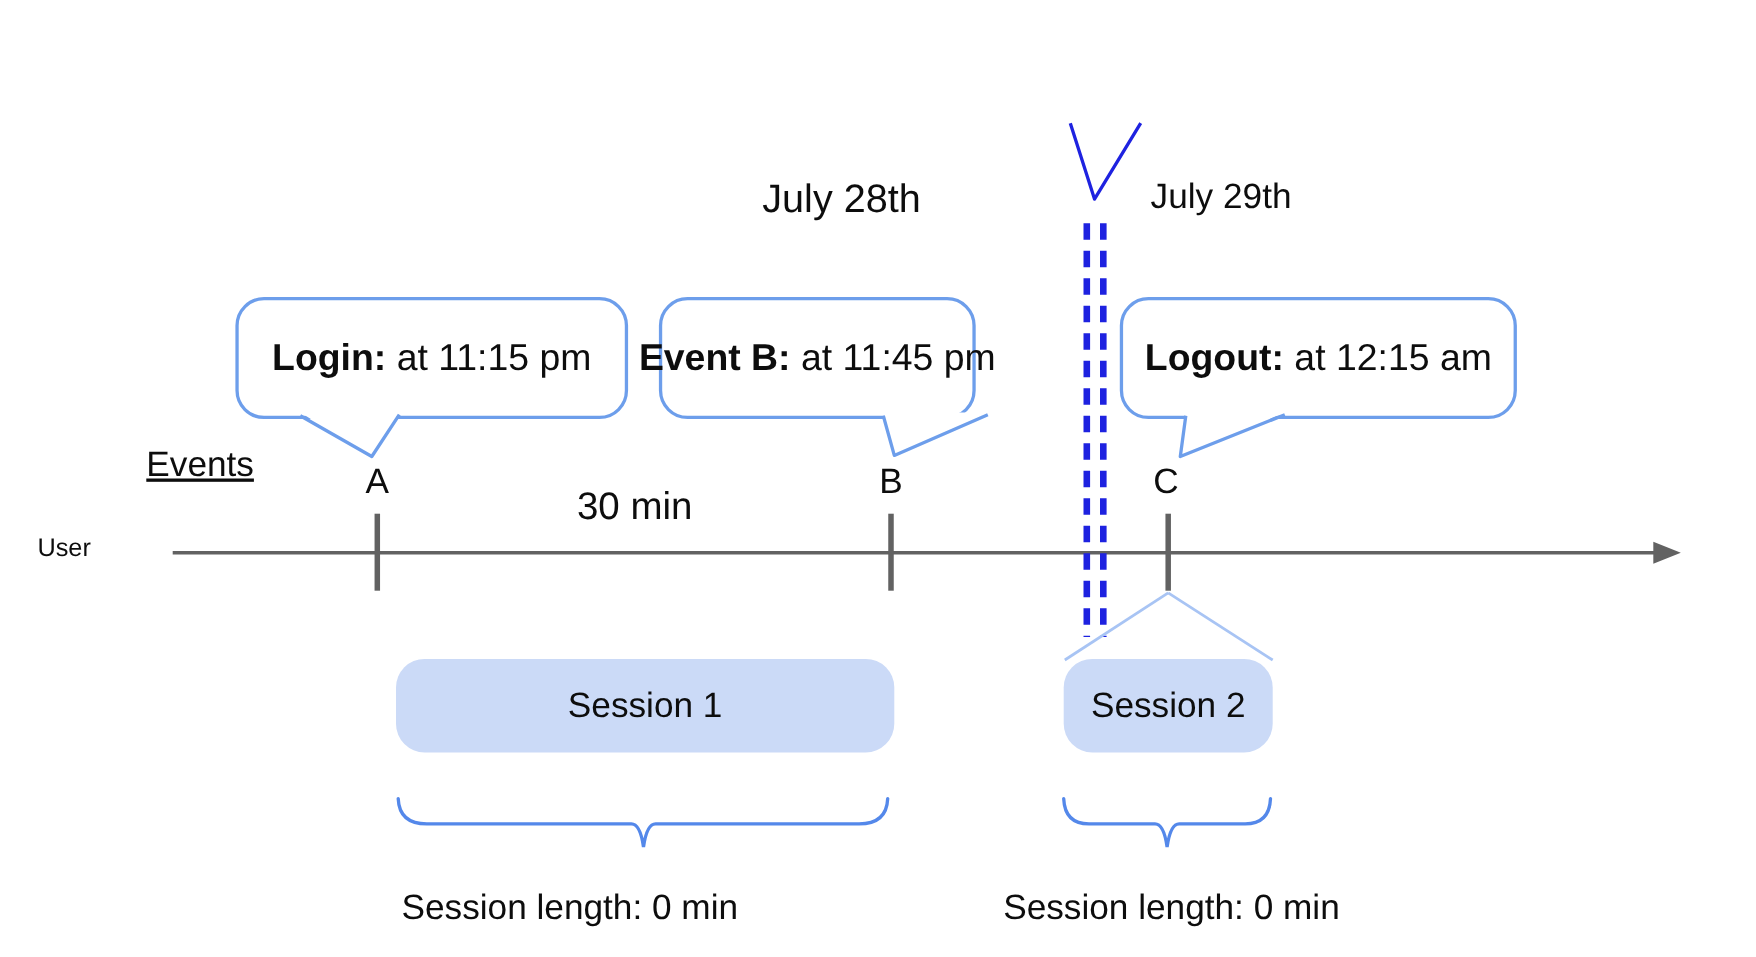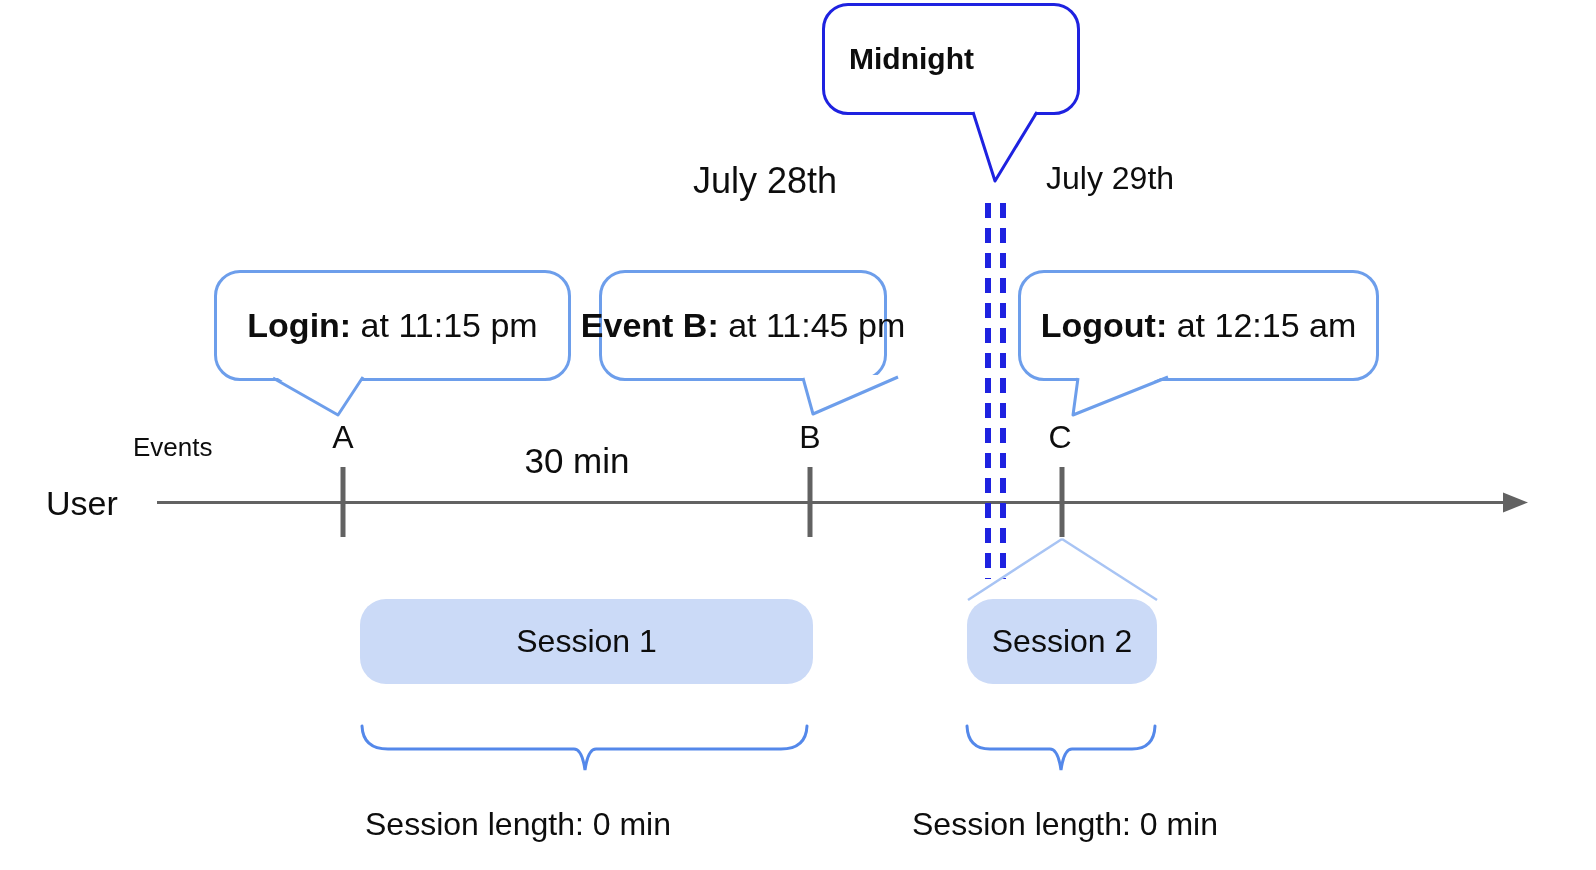--- a/index.html
+++ b/index.html
@@ -23,22 +23,22 @@
     padding-left:24px;font-weight:bold;font-size:30px;
   }
   .bubble.login {left:214px;top:270px;width:357px;height:111px;}
   .bubble.eventb{left:599px;top:270px;width:288px;height:111px;}
   .bubble.logout{left:1018px;top:270px;width:361px;height:111px;}
 
   
   .lbl{position:absolute;white-space:pre;z-index:3;}
   .date-left {left:693px;top:160px;font-size:36px;}
   .date-right{left:1046px;top:160px;font-size:32px;}
-  .events-lbl{left:133px;top:432px;font-size:26px;}
-  .user-lbl  {left:46px;top:484px;font-size:34px;}
+  .events-lbl{left:133px;top:404px;font-size:32px;text-decoration:underline;}
+  .user-lbl  {left:34px;top:484px;font-size:23px;}
   .marker{position:absolute;top:419px;width:60px;text-align:center;font-size:32px;z-index:3;}
   .marker.a{left:313px;} .marker.b{left:780px;} .marker.c{left:1030px;}
   .interval-lbl{left:517px;top:441px;width:120px;text-align:center;font-size:35px;}
 
   
   .session-box{
     position:absolute;top:599px;height:85px;background:var(--session_fill);
     display:flex;align-items:center;justify-content:center;font-size:32px;z-index:1;border-radius:26px;
   }
   .session-box.s1{left:360px;width:453px;}
@@ -58,23 +58,20 @@
   .tail-stroke{fill:none;stroke:var(--callout_blue);stroke-width:3;stroke-linejoin:round;}
   .tail-stroke.midnight-tail{stroke:var(--midnight_blue);}
   .brace{fill:none;stroke:var(--brace_blue);stroke-width:3;stroke-linecap:round;}
   .funnel{stroke:var(--funnel_blue);stroke-width:2.5;}
 </style>
 </head>
 <body>
 
 <div class="canvas">
 
-  <div class="bubble midnight">
-    <span>Midnight</span>
-  </div>
 
   <div class="bubble login">
     <b>Login:</b><span> at 11:15 pm</span>
   </div>
 
   <div class="bubble eventb">
     <b>Event B:</b><span> at 11:45 pm</span>
   </div>
 
   <div class="bubble logout">

